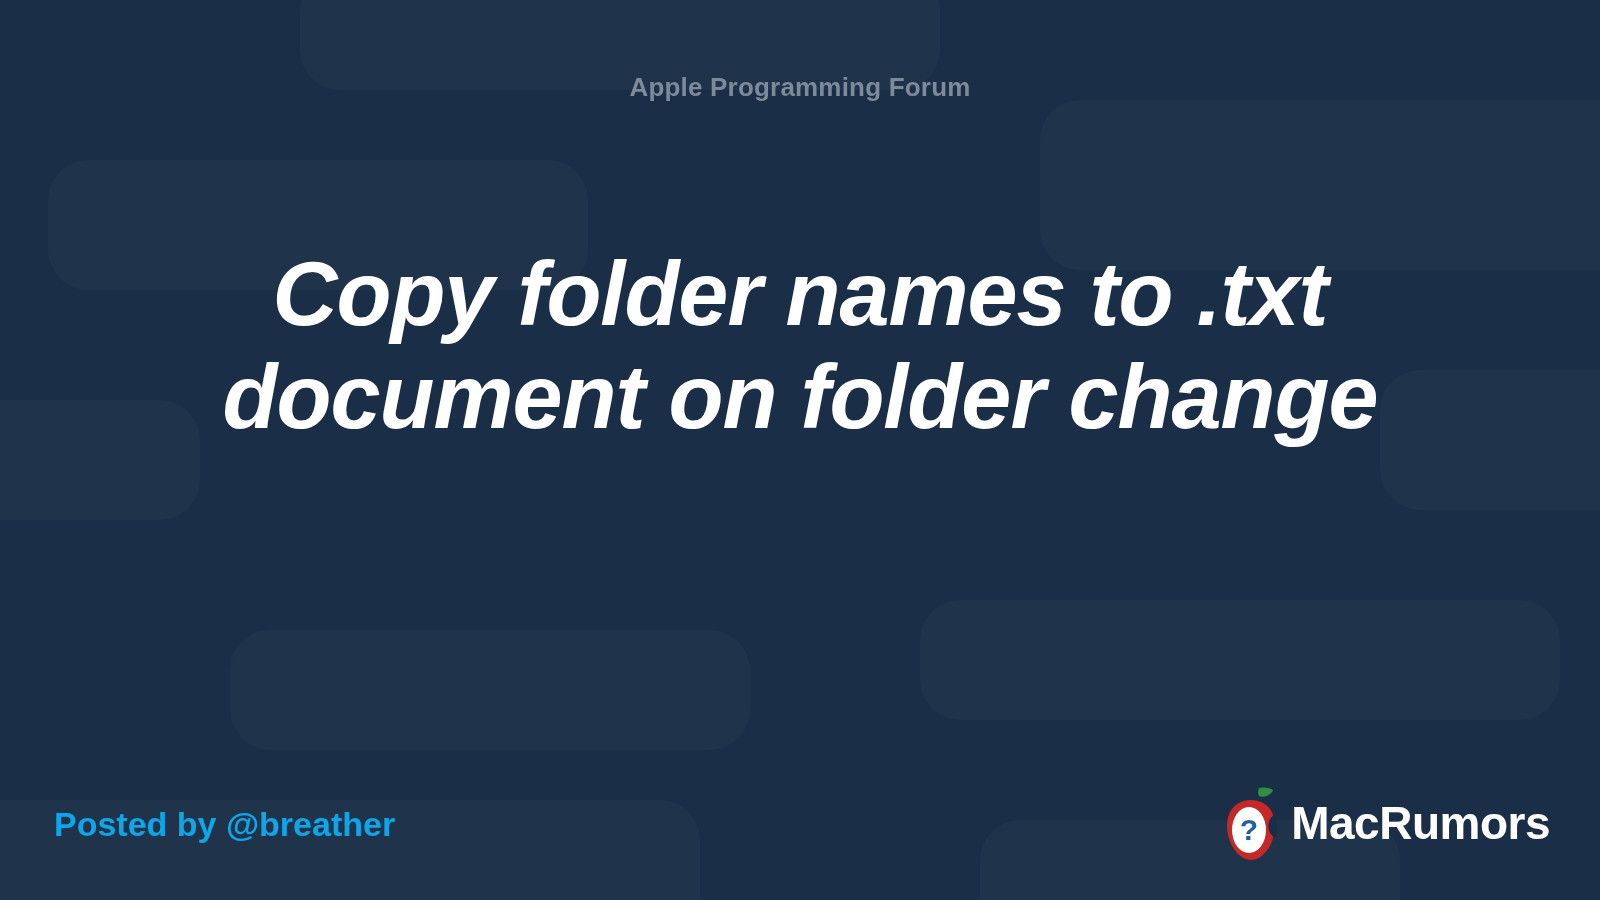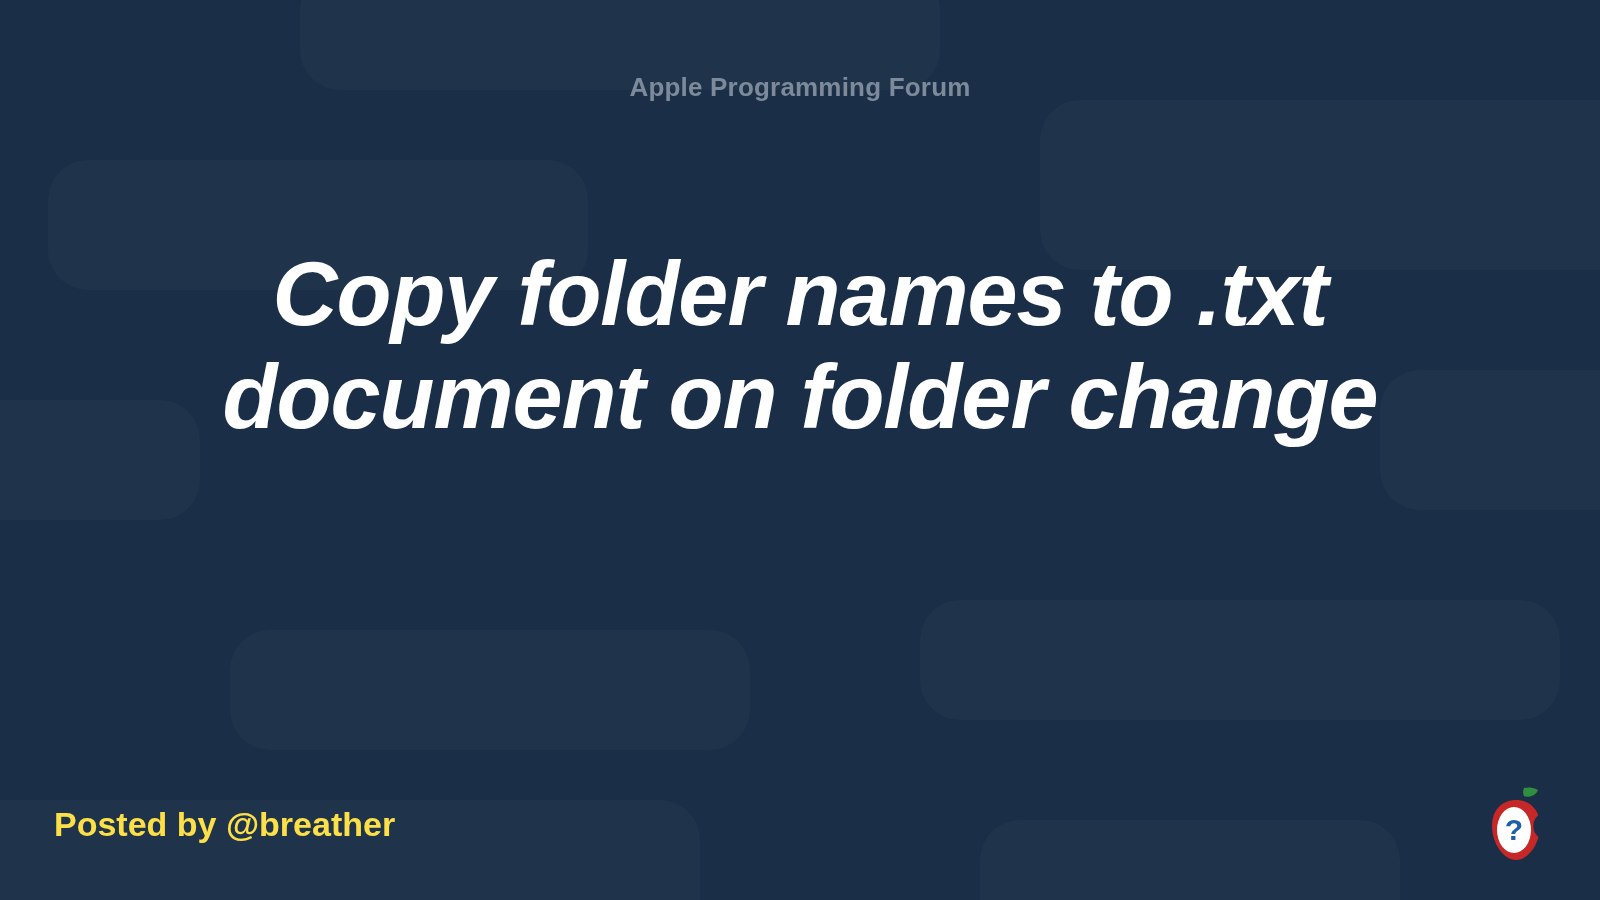--- a/index.html
+++ b/index.html
@@ -51,21 +51,21 @@
       text-align: center;
       line-height: 1.14;
       letter-spacing: -1px;
       max-width: 1300px;
       font-style: italic;
     }
     .posted-by {
       position: absolute;
       left: 54px;
       bottom: 56px;
-      color: #fde047;
+      color: #0ea5e9;
       font-size: 34px;
       font-weight: 600;
     }
     .logo-wrap {
       position: absolute;
       right: 50px;
       bottom: 38px;
       display: flex;
       align-items: center;
       gap: 6px;
@@ -116,14 +116,15 @@
 
         <path d="M58 30
                  A14 14 0 0 0 58 54
                  A40 40 0 0 0 58 30 Z" fill="#1a2f47"></path>
 
         <ellipse cx="32" cy="46" rx="17" ry="23" fill="#ffffff"></ellipse>
 
         <text x="32" y="56" font-size="30" font-weight="800" text-anchor="middle" fill="#1f5fa8" font-family="Arial, sans-serif">?</text>
       </svg>
     </span>
+    <span class="logo-text">MacRumors</span>
   </div>
 </div>
 
 </body></html>

